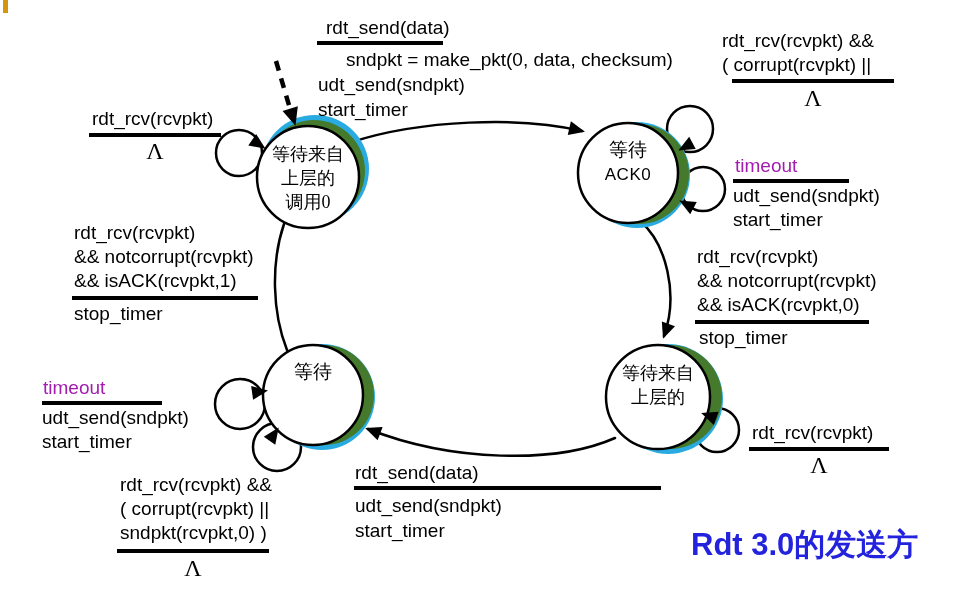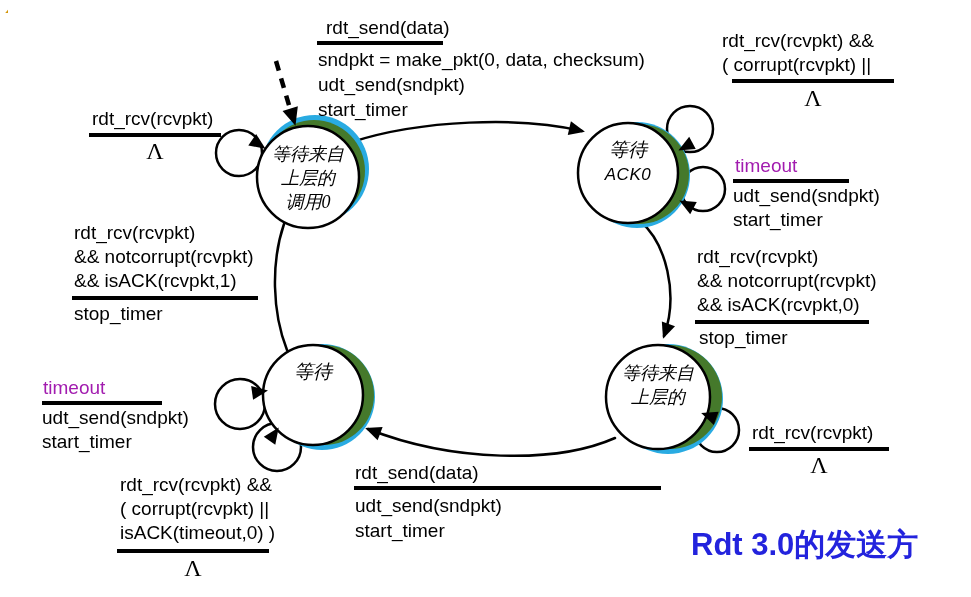--- a/index.html
+++ b/index.html
@@ -1,24 +1,24 @@
 <!DOCTYPE html>
 <html><head>
 <meta charset="utf-8">
 <style>
   html,body{margin:0;padding:0;background:#fff;}
   #stage{position:relative;width:971px;height:597px;background:#ffffff;overflow:hidden;
-         font-family:"Liberation Sans",sans-serif;color:#000;border-radius:30px;}
+         font-family:"Liberation Sans",sans-serif;color:#000;}
   #fsm-svg{position:absolute;left:0;top:0;}
   .lbl{position:absolute;white-space:nowrap;font-size:19px;line-height:24px;}
   .lbl div{white-space:nowrap;}
   .bar{background:#000;height:4px;}
   .lam{font-family:"Liberation Serif","DejaVu Serif",serif;font-size:24px;line-height:28px;text-align:center;}
   .red{color:#a21caf;}
-  .state-label{position:absolute;text-align:center;font-style:italic;}
+  .state-label{position:absolute;text-align:center;}
   .cjk{font-family:"Liberation Serif","DejaVu Serif",serif;font-size:18px;line-height:24px;}
   .en{font-size:17px;line-height:26px;letter-spacing:0.5px;}
   .title{position:absolute;left:691px;top:524px;font-size:31px;font-weight:bold;color:#2323dd;white-space:nowrap;}
   .title .cjk-t{font-family:"Liberation Serif","DejaVu Serif",serif;}
   .gold-tick{position:absolute;left:3px;top:0;width:5px;height:13px;background:#d4970b;}
 </style>
 </head>
 <body>
 
 <div id="stage">
@@ -80,21 +80,21 @@
 
     <g>
       <line x1="276" y1="61" x2="291" y2="112" stroke="#000" stroke-width="4.5" stroke-dasharray="10 8"></line>
       <polygon points="5,0 -13,8 -13,-8" transform="translate(294,121) rotate(73)" fill="#000"></polygon>
     </g>
   </svg>
 
   <div class="lbl" style="left:318px;top:16px;">
     <div style="margin-left:8px;">rdt_send(data)</div>
     <div class="bar" style="width:126px;margin:1px 0 2px -1px;"></div>
-    <div style="line-height:25px;">sndpkt = make_pkt(0, data, checksum)</div>
+    <div style="line-height:25px;margin-left:28px;">sndpkt = make_pkt(0, data, checksum)</div>
     <div style="line-height:25px;">udt_send(sndpkt)</div>
     <div style="line-height:25px;">start_timer</div>
   </div>
 
   <div class="lbl" style="left:89px;top:107px;">
     <div style="margin-left:3px;">rdt_rcv(rcvpkt)</div>
     <div class="bar" style="width:132px;margin-top:2px;"></div>
     <div class="lam" style="width:132px;">Λ</div>
   </div>
 
@@ -109,21 +109,21 @@
   <div class="lbl" style="left:42px;top:376px;">
     <div class="red" style="margin-left:1px;">timeout</div>
     <div class="bar" style="width:120px;margin:1px 0 1px 0;"></div>
     <div>udt_send(sndpkt)</div>
     <div>start_timer</div>
   </div>
 
   <div class="lbl" style="left:120px;top:473px;">
     <div>rdt_rcv(rcvpkt) &amp;&amp;</div>
     <div>( corrupt(rcvpkt) ||</div>
-    <div>isACK(timeout,0) )</div>
+    <div>sndpkt(rcvpkt,0) )</div>
     <div class="bar" style="width:152px;margin:4px 0 1px -3px;"></div>
     <div class="lam" style="width:152px;margin-left:-3px;">Λ</div>
   </div>
 
   <div class="lbl" style="left:355px;top:461px;">
     <div>rdt_send(data)</div>
     <div class="bar" style="width:307px;margin:1px 0 3px -1px;"></div>
     <div style="line-height:25px;">udt_send(sndpkt)</div>
     <div style="line-height:25px;">start_timer</div>
   </div>

